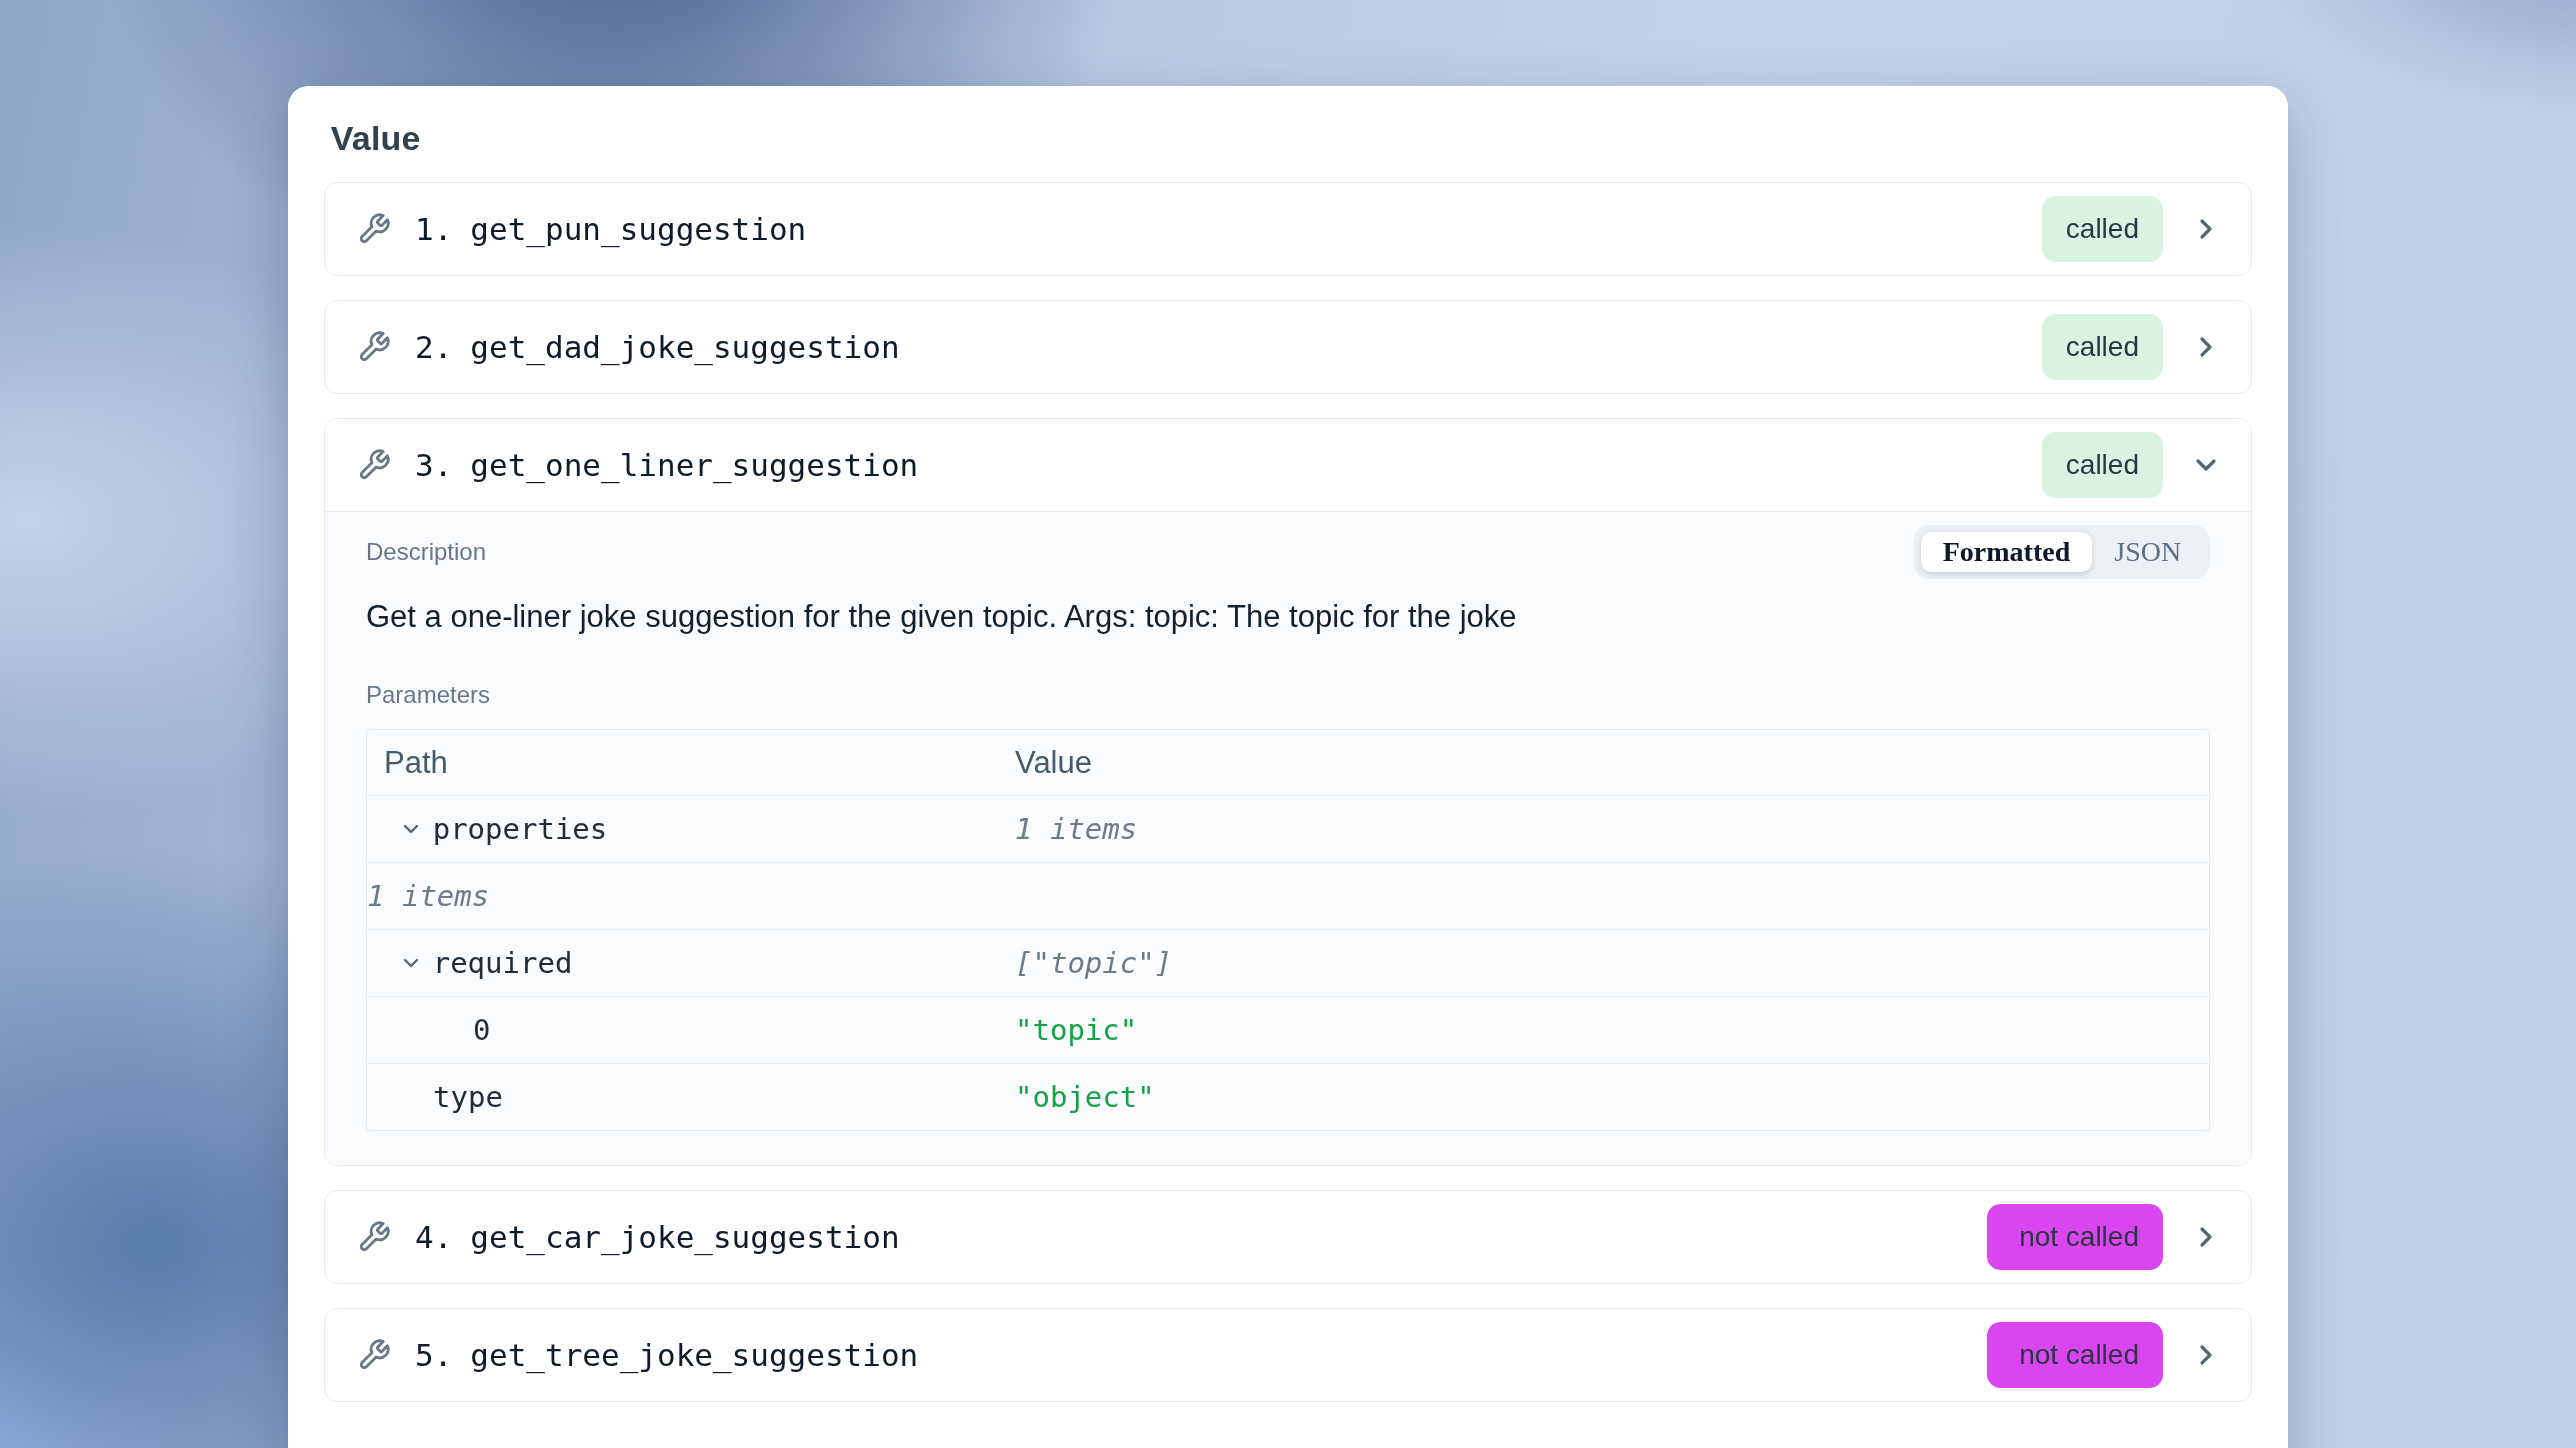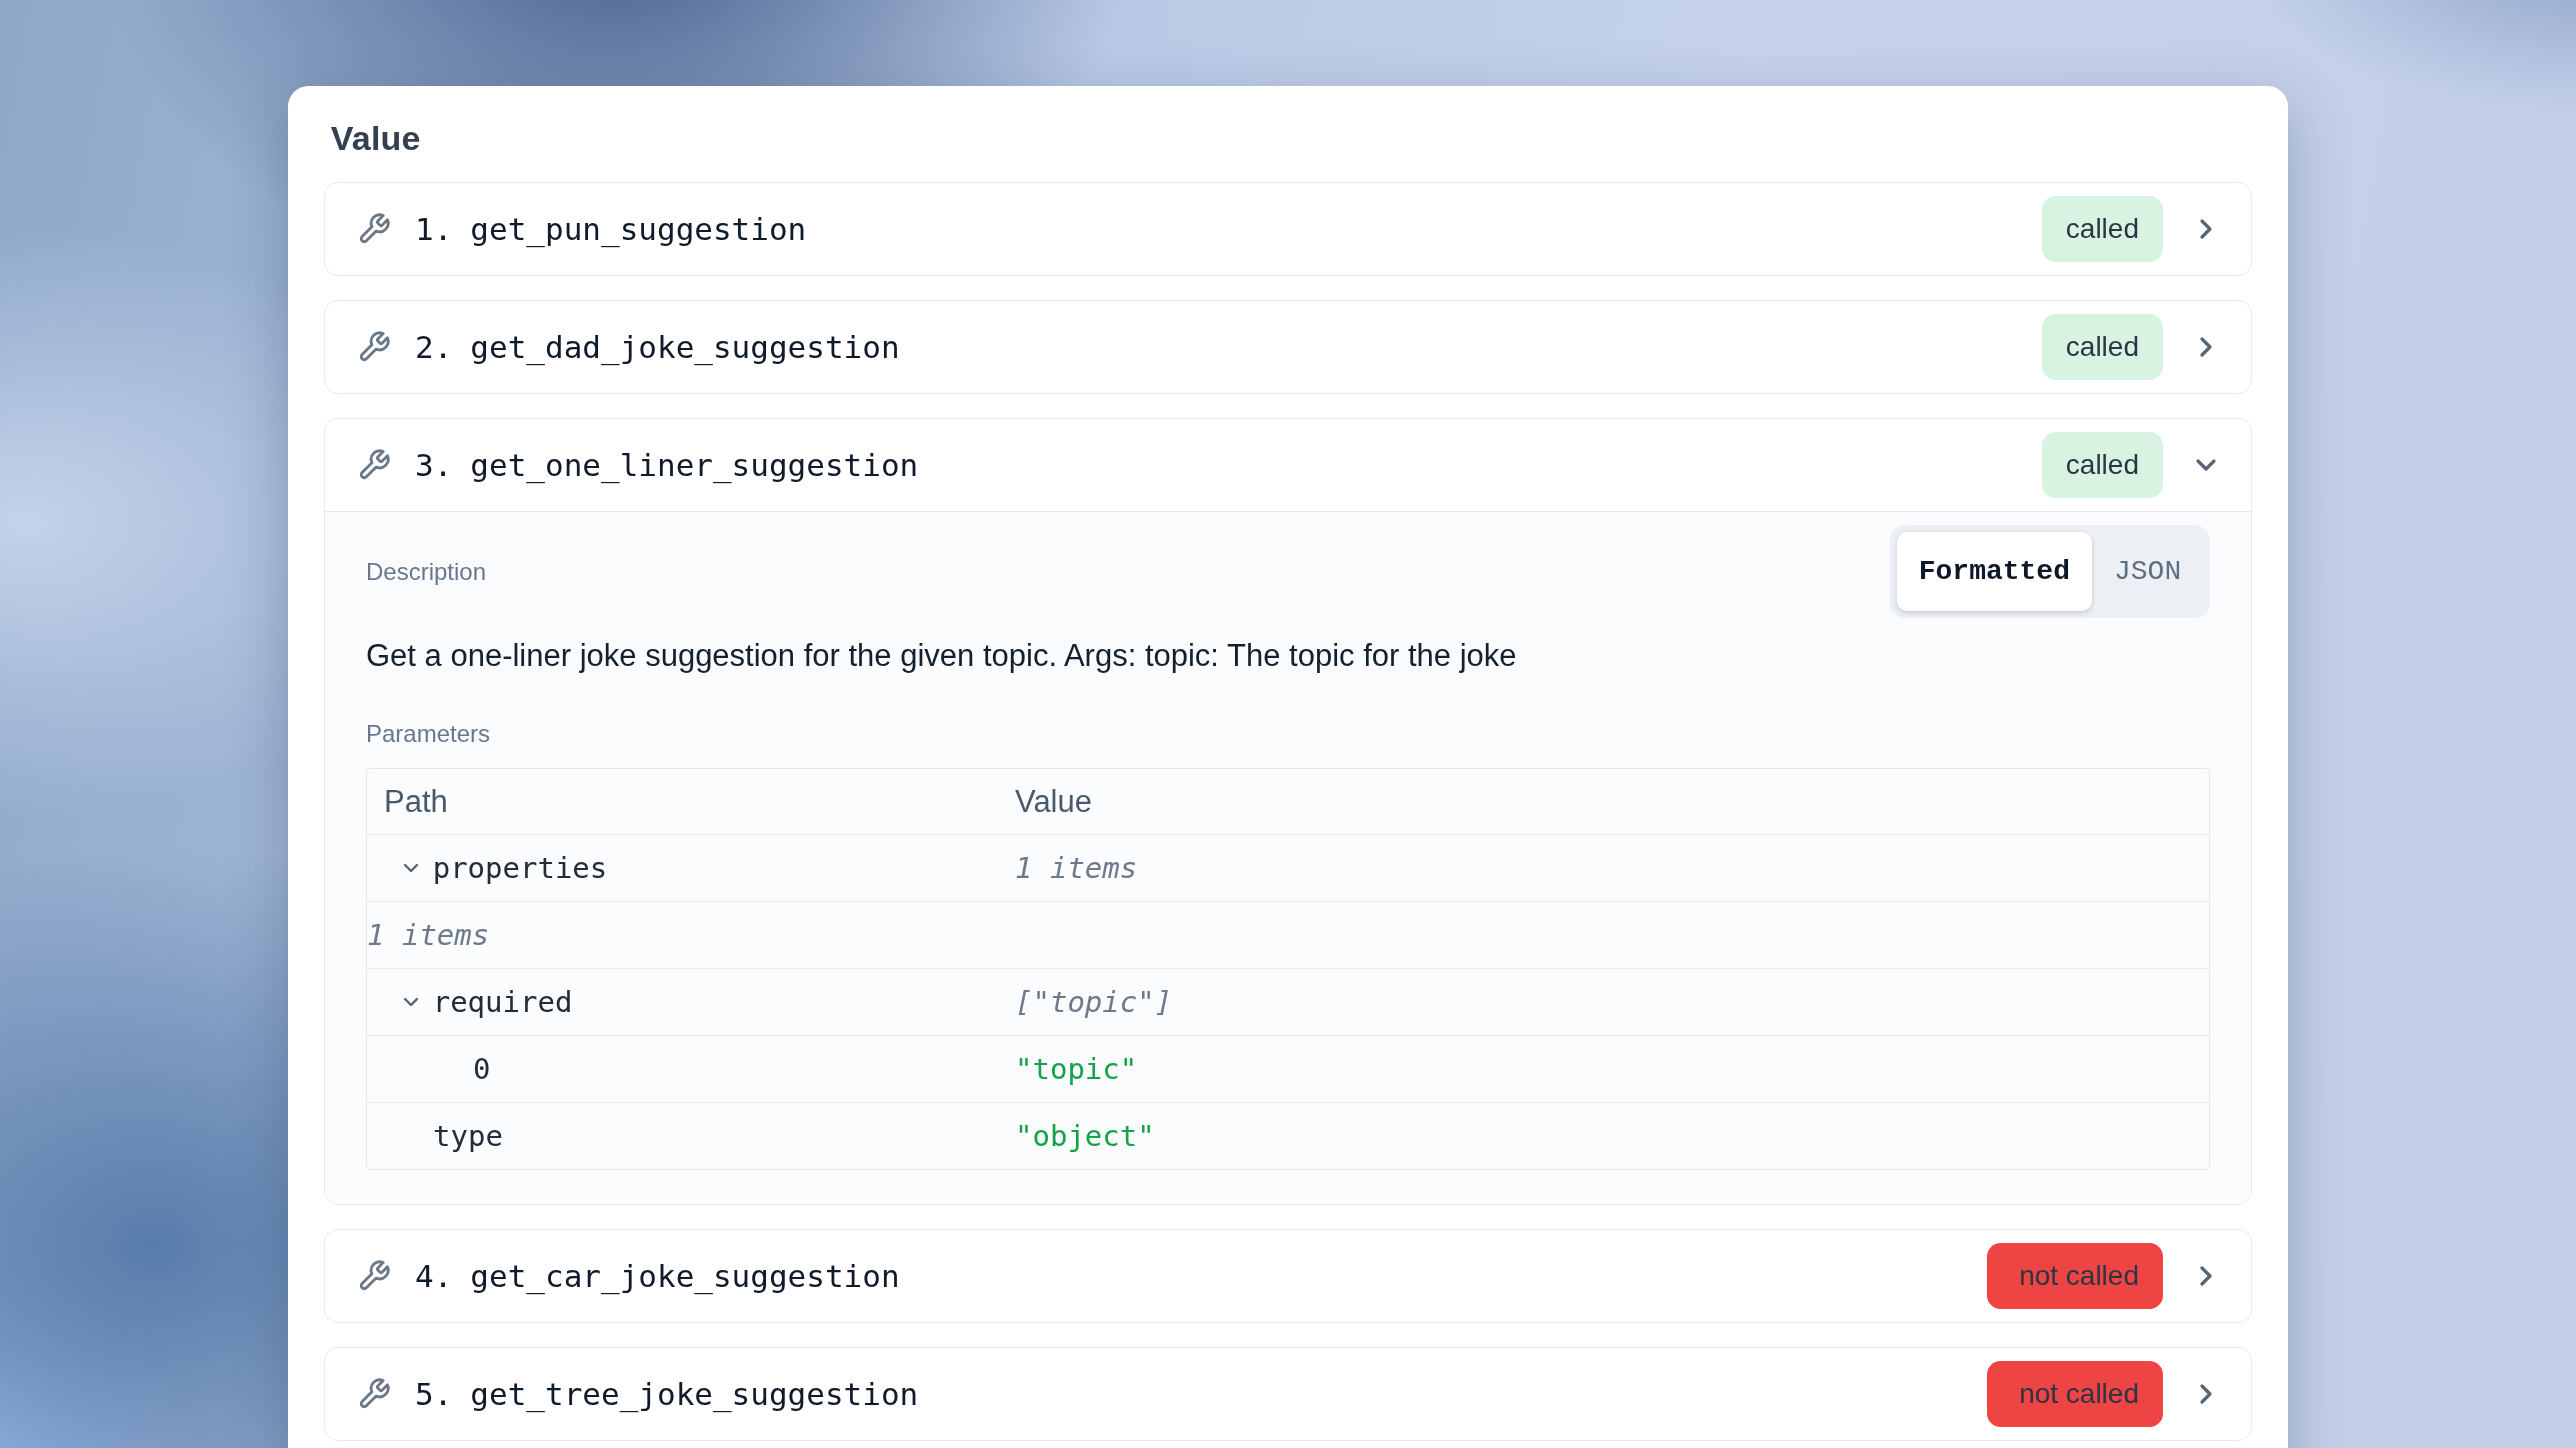--- a/index.html
+++ b/index.html
@@ -23,28 +23,28 @@
   .tool{border:1.7px solid #e6eaf0;border-radius:13.6px;background:#fff;margin-top:24px;overflow:hidden;}
   .tool-header{height:92px;display:flex;align-items:center;padding:0 29px 0 32px;cursor:pointer;}
   .wrench{width:34px;height:34px;flex:0 0 auto;}
   .tool-name-wrap{display:flex;margin-left:24px;font-family:"DejaVu Sans Mono", monospace;
     font-size:31px;color:#0f1a2a;white-space:pre;}
   .tool-index{margin-right:18px;}
   .spacer{flex:1;}
   .badge{height:66px;padding:0 24px;border-radius:13.6px;display:flex;align-items:center;
     font-size:28px;font-weight:500;color:#2b3644;flex:0 0 auto;}
   .badge.called{background:#d8f3e1;}
-  .badge.not-called{background:#ef4444;padding-left:32px;}
+  .badge.not-called{background:#d946ef;padding-left:32px;}
   .row-chev{width:32px;height:32px;margin-left:27px;flex:0 0 auto;}
   .tool-body{border-top:0.9px solid #e6eaf0;background:#fafbfd;padding:13.6px 41px 34px 41px;}
   .body-top{display:flex;align-items:center;justify-content:space-between;}
   .section-label{font-size:24px;color:#68788c;}
   .seg{background:#eceff4;border-radius:15.4px;padding:6.8px;display:flex;align-items:center;}
-  .seg-btn{border:none;background:transparent;border-radius:10.2px;padding:24px 22px;
-    font-family:Liberation Mono, monospace;font-size:28px;cursor:pointer;}
+  .seg-btn{border:none;background:transparent;border-radius:10.2px;padding:4px 22px;
+    font-family:Liberation Serif, serif;font-size:28px;cursor:pointer;}
   .seg-btn.active{background:#ffffff;font-weight:700;color:#0d1828;box-shadow:0 1.7px 5.1px rgba(15,23,42,.16);}
   .seg-btn.inactive{font-weight:500;color:#5f6f82;}
   .desc-text{font-size:31px;color:#13202e;margin:19px 0 44px 0;line-height:1.25;}
   .params-label{margin-bottom:20.5px;}
   .ptable{border:1.7px solid #e3e8ee;border-radius:4px;background:#fbfcfe;overflow:hidden;}
   .trow{display:flex;align-items:center;height:66px;border-top:1.7px solid #e7ecf2;}
   .trow.head{border-top:none;height:65px;}
   .col-path{flex:0 0 648px;display:flex;align-items:center;padding-left:17px;box-sizing:border-box;}
   .col-value{flex:1;display:flex;}
   .hdr-txt{font-size:31px;color:#475a6c;}

